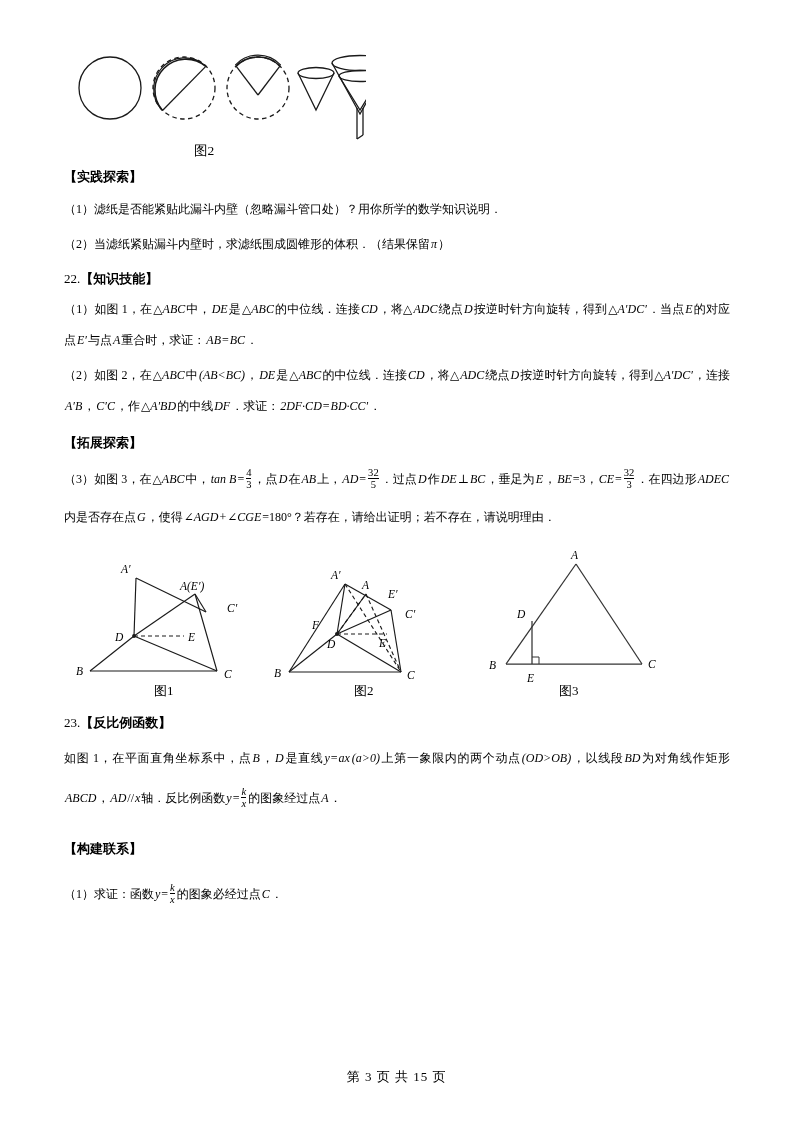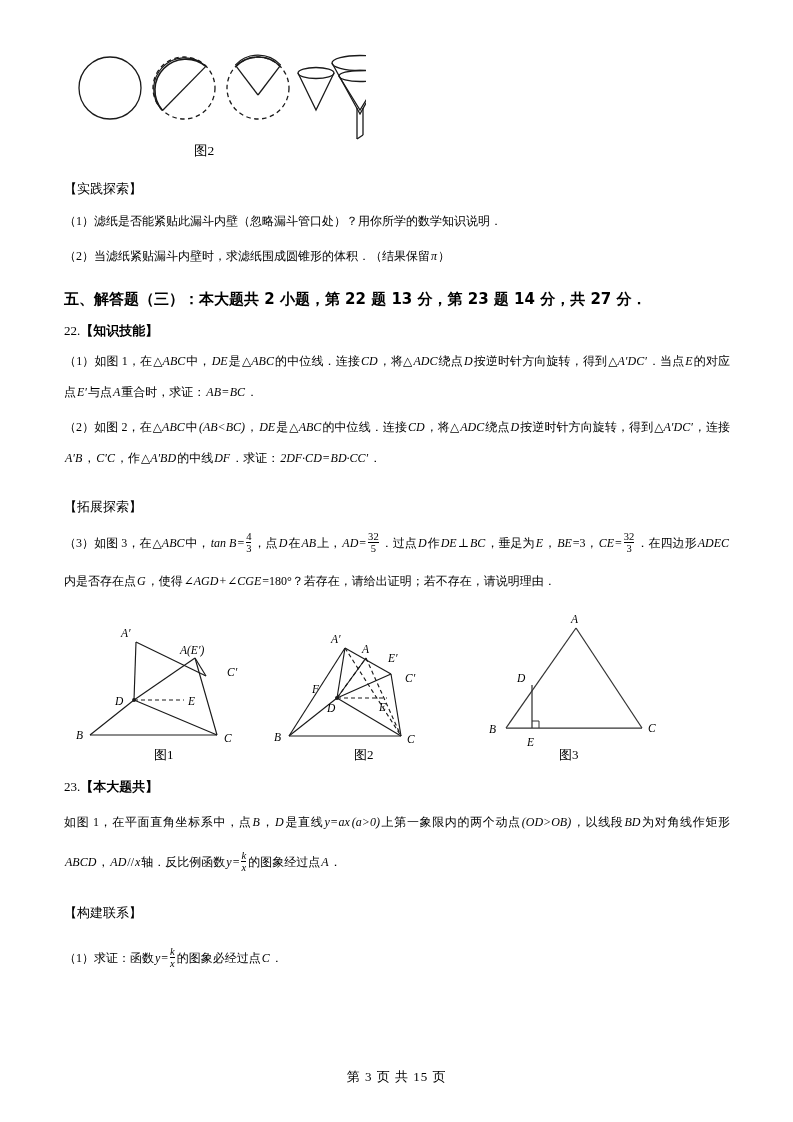--- a/index.html
+++ b/index.html
@@ -40,22 +40,22 @@
     left: 130px;
     top: 104px;
     font-size: 13.5px;
     font-family: "Liberation Serif", serif;
   }
 
   
   .hdr {
     font-family: "DejaVu Sans", "Liberation Sans", sans-serif;
     font-size: 13px;
-    font-weight: normal;
-    margin: 24px 0 8px 0;
+    font-weight: bold;
+    margin: 12px 0 8px 0;
     letter-spacing: 0px;
   }
   .para {
     font-size: 12px;
     line-height: 31px;
     margin: 0 0 4px 0;
     text-align: justify;
     font-family: "Liberation Serif", "DejaVu Serif", serif;
   }
   .sectitle {
@@ -168,21 +168,20 @@
   <div class="hdr">【实践探索】</div>
 
   <div class="para">
     <span>（1）滤纸是否能紧贴此漏斗内壁（忽略漏斗管口处）？用你所学的数学知识说明．</span>
   </div>
 
   <div class="para">
     <span>（2）当滤纸紧贴漏斗内壁时，求滤纸围成圆锥形的体积．（结果保留</span><span class="mi">π</span><span>）</span>
   </div>
 
-  <div class="sectitle">五、解答题（三）：本大题共 2 小题，第 22 题 13 分，第 23 题 14 分，共 27 分．</div>
 
   <div class="qnum">
     <span class="num">22.</span><span>【知识技能】</span>
   </div>
 
   <div class="para">
     <span>（1）如图 1，在</span><span class="mi">△ABC</span><span>中，</span><span class="mi">DE</span><span>是</span><span class="mi">△ABC</span><span>的中位线．连接</span><span class="mi">CD</span><span>，将△</span><span class="mi">ADC</span><span>绕点</span><span class="mi">D</span><span>按逆时针方向旋转，得到</span><span class="mi">△A′DC′</span><span>．当点</span><span class="mi">E</span><span>的对应点</span><span class="mi">E′</span><span>与点</span><span class="mi">A</span><span>重合时，求证：</span><span class="mi">AB</span><span class="mr">=</span><span class="mi">BC</span><span>．</span>
   </div>
 
 
@@ -267,21 +266,21 @@
         <text x="33" y="72">D</text>
         <text x="5" y="123">B</text>
         <text x="43" y="136">E</text>
         <text x="164" y="122">C</text>
       </g>
     </svg>
     <div class="figcap" style="left:495px;text-align:center;">图3</div>
   </div>
 
   <div class="qnum" style="margin-top:16px;">
-    <span class="num">23.</span><span>【本大题共】</span>
+    <span class="num">23.</span><span>【反比例函数】</span>
   </div>
 
   <div class="para" style="line-height:40px;">
     <span>如图 1，在平面直角坐标系中，点</span><span class="mi">B</span><span>，</span><span class="mi">D</span><span>是直线</span><span class="mi">y</span><span class="mr">=</span><span class="mi">ax</span><span class="mi">(a&gt;0)</span><span>上第一象限内的两个动点</span><span class="mi">(OD&gt;OB)</span><span>，以线段</span><span class="mi">BD</span><span>为对角线作矩形</span><span class="mi">ABCD</span><span>，</span><span class="mi">AD</span><span class="mr">//</span><span class="mi">x</span><span>轴．反比例函数</span><span class="mi">y</span><span class="mr">=</span><span class="frac"><span class="n">k</span><span class="d">x</span></span><span>的图象经过点</span><span class="mi">A</span><span>．</span>
   </div>
 
   <div class="hdr" style="margin-top:22px;">【构建联系】</div>
 
   <div class="para" style="line-height:40px;margin-top:16px;">
     <span>（1）求证：函数</span><span class="mi">y</span><span class="mr">=</span><span class="frac"><span class="n">k</span><span class="d">x</span></span><span>的图象必经过点</span><span class="mi">C</span><span>．</span>

